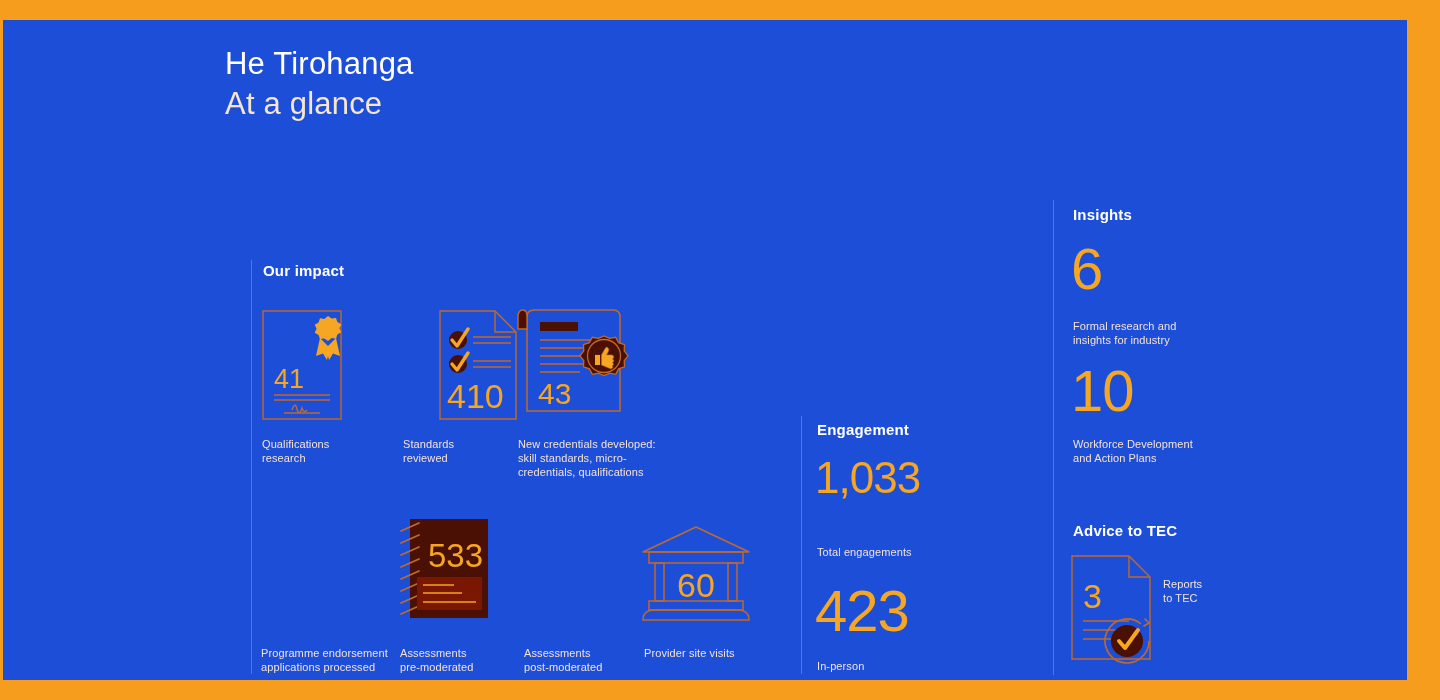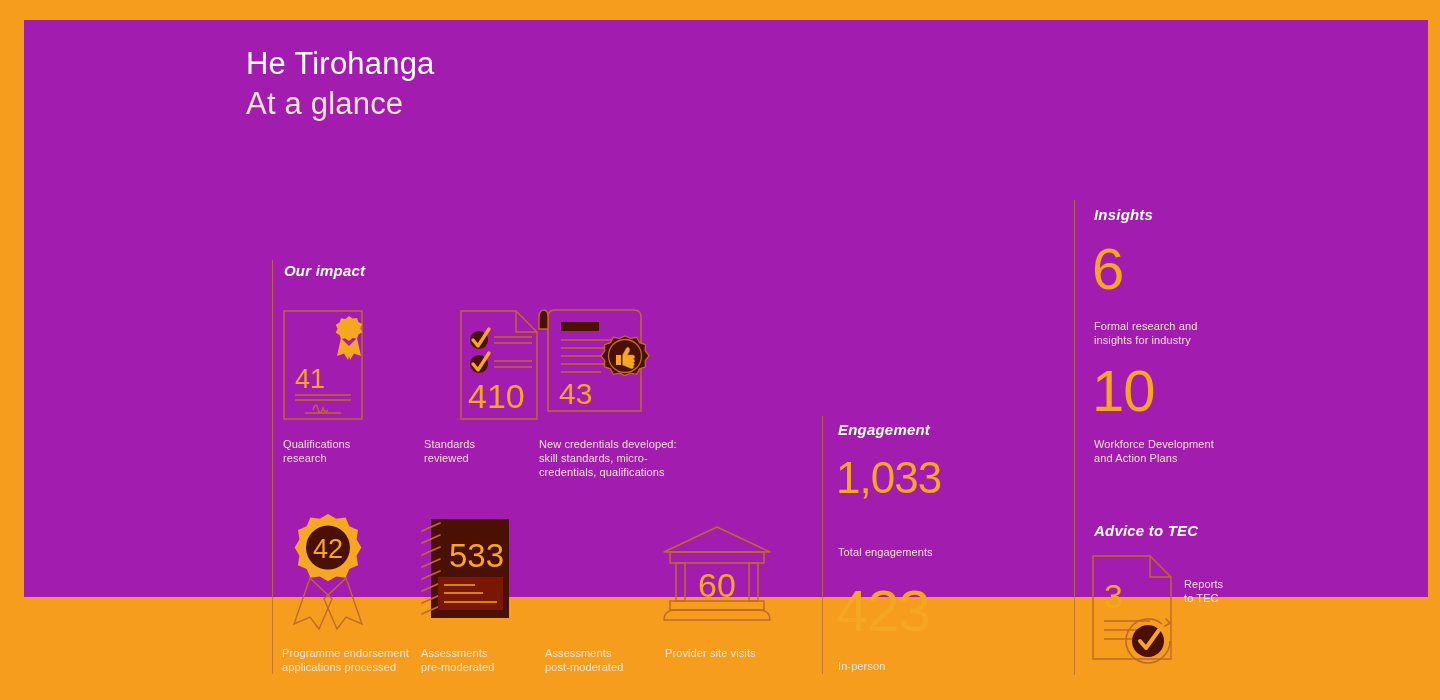--- a/index.html
+++ b/index.html
@@ -4,44 +4,43 @@
 <style>
   * { margin:0; padding:0; box-sizing:border-box; }
   html,body { width:1440px; height:700px; }
   body {
     background:#F79D1E;
     font-family:"Liberation Sans", sans-serif;
     overflow:hidden;
   }
   #frame {
     position:absolute;
-    left:24px; top:20px;
-    width:1404px; height:577px;
-    background:#a21caf;
+    left:3px; top:20px;
+    width:1404px; height:660px;
+    background:#1d4ed8;
   }
 
   
   #title {
     position:absolute; left:222px; top:24px;
     font-size:31px; font-weight:400; line-height:1.29;
     letter-spacing:.2px;
   }
   #title .l1 { color:#FFFFFF; display:block; }
   #title .l2 { color:#F7E6CF; display:block; }
 
   
   .vrule {
     position:absolute; width:1px;
     background:#B8713C; opacity:.85;
   }
   .sec-head {
     position:absolute;
     color:#FFFFFF; font-size:15px; font-weight:bold;
     letter-spacing:.2px;
-    font-style:italic;
   }
   .caption {
     position:absolute;
     color:#F5E3D2; font-size:11px; line-height:1.28;
     letter-spacing:.1px;
   }
   .bignum {
     position:absolute;
     color:#F5A623; font-weight:300; line-height:.9;
     letter-spacing:-1px;
@@ -143,29 +142,20 @@
           <rect x="0" y="11" width="7" height="14" fill="#F5A623"></rect>
           <path d="M9 25 V11 L14 2 q2-3 4-1 q2 2 .6 5 L16 11 h7 q3 0 3 3 q0 2-2 2.6 q2 .6 2 2.6 q0 2-2 2.5 q1.6 .7 1.6 2.4 q0 1.8-2 2.2 q1.4 .8 1 2.3 q-.5 1.6-3 1.6 z" fill="#F5A623" stroke="#C06A2A" stroke-width=".8"></path>
         </g>
       </g>
     </svg>
   </div>
   <div class="caption" style="left:515px; top:417px; white-space:pre;">New credentials developed:
 skill standards, micro-
 credentials, qualifications</div>
 
-  <div class="tile" style="left:258px; top:492px;">
-    <svg width="96" height="118" viewBox="0 0 96 118">
-      <path d="M28 66 L12 112 l16-7 l9 12 l13-30z" fill="none" stroke="#C06A2A" stroke-width="1.4"></path>
-      <path d="M64 66 L80 112 l-16-7 l-9 12 l-13-30z" fill="none" stroke="#C06A2A" stroke-width="1.4"></path>
-      <path d="M46 2 L54.2 6.8 L63.6 5.4 L67.3 14.2 L76 18 L74.6 27.4 L79.4 35.6 L74.6 43.8 L76 53.2 L67.3 57 L63.6 65.8 L54.2 64.4 L46 69.2 L37.8 64.4 L28.4 65.8 L24.7 57 L16 53.2 L17.4 43.8 L12.6 35.6 L17.4 27.4 L16 18 L24.7 14.2 L28.4 5.4 L37.8 6.8 Z" fill="#F5A623"></path>
-      <circle cx="46" cy="35.6" r="22" fill="#4A1003"></circle>
-      <text x="46" y="46" text-anchor="middle" font-family="Liberation Sans, sans-serif" font-size="27" font-weight="300" fill="#F5A623">42</text>
-    </svg>
-  </div>
   <div class="caption" style="left:258px; top:626px; white-space:pre;">Programme endorsement
 applications processed</div>
 
   <div class="tile" style="left:397px; top:497px;">
     <svg width="90" height="103" viewBox="0 0 90 103">
       <rect x="10" y="2" width="78" height="99" fill="#4A1003"></rect>
       <g stroke="#C06A2A" stroke-width="1.7" stroke-linecap="round">
         <line x1="1" y1="14" x2="19" y2="6"></line>
         <line x1="1" y1="26" x2="19" y2="18"></line>
         <line x1="1" y1="38" x2="19" y2="30"></line>

